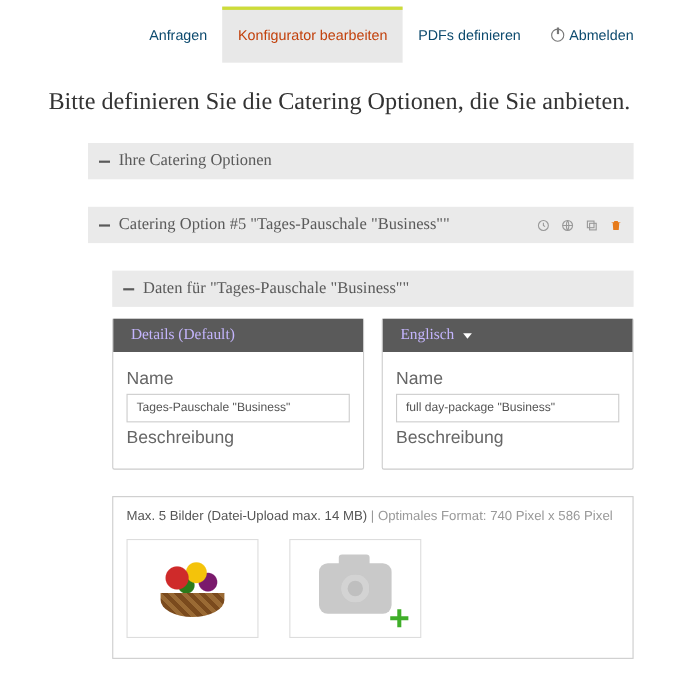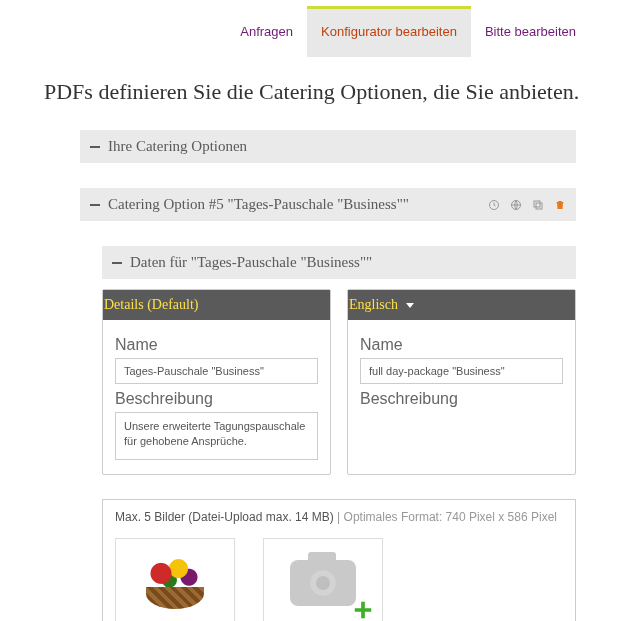--- a/index.html
+++ b/index.html
@@ -12,21 +12,21 @@
   }
   .topnav {
     display: flex;
     justify-content: flex-end;
     padding: 0 30px;
     margin-top: 6px;
   }
   .topnav-item {
     padding: 18px 14px;
     font-size: 13px;
-    color: #701a75;
+    color: #0c4a6e;
     cursor: pointer;
     display: flex;
     align-items: center;
     gap: 4px;
   }
   .topnav-item.active {
     background: #e8e8e8;
     color: #c2410c;
     border-top: 3px solid #cddc39;
     padding-top: 15px;
@@ -64,24 +64,24 @@
 
   .cols { display: flex; gap: 16px; margin: 10px 0 0 58px; }
   .card {
     flex: 1;
     border: 1px solid #ccc;
     background: #fff;
     border-radius: 2px;
   }
   .card-header {
     background: #5a5a5a;
-    color: #fde047;
+    color: #c4b5fd;
     font-family: Georgia, serif;
     font-size: 14px;
-    padding: 7px 1px;
+    padding: 7px 16px;
     display: flex; align-items: center; gap: 6px;
   }
   .card-body { padding: 10px 12px 14px 12px; }
   .label { font-size: 16px; color: #666; margin: 6px 0 4px 0; }
   .input {
     width: 100%; border: 1px solid #ccc; padding: 6px 8px;
     font-size: 11px; color: #555; background: #fff;
   }
   .textarea {
     width: 100%; border: 1px solid #ccc; padding: 6px 8px;
@@ -151,25 +151,29 @@
 <body>
 
 <div class="topnav">
   <div class="topnav-item">
     <span>Anfragen</span>
   </div>
   <div class="topnav-item active">
     <span>Konfigurator bearbeiten</span>
   </div>
   <div class="topnav-item">
-    <span>Bitte bearbeiten</span>
+    <span>PDFs definieren</span>
+  </div>
+  <div class="topnav-item">
+    <span class="power-icon"></span>
+    <span>Abmelden</span>
   </div>
 </div>
 
-<h1 class="page-title">PDFs definieren Sie die Catering Optionen, die Sie anbieten.</h1>
+<h1 class="page-title">Bitte definieren Sie die Catering Optionen, die Sie anbieten.</h1>
 
 <div class="content">
 
   <div class="accordion-header" style="margin-left:36px">
     <span class="minus-icon"></span>
     <span>Ihre Catering Optionen</span>
   </div>
 
   <div class="accordion-header level1">
     <span class="minus-icon"></span>
@@ -209,21 +213,20 @@
   <div class="cols">
 
     <div class="card">
       <div class="card-header">
         <span>Details (Default)</span>
       </div>
       <div class="card-body">
         <div class="label">Name</div>
         <input class="input" value="Tages-Pauschale &quot;Business&quot;" style="">
         <div class="label">Beschreibung</div>
-        <div class="textarea" contenteditable="true" style="">Unsere erweiterte Tagungspauschale für gehobene Ansprüche.</div>
       </div>
     </div>
 
     <div class="card">
       <div class="card-header">
         <span>Englisch</span>
         <span class="caret-down"></span>
       </div>
       <div class="card-body">
         <div class="label">Name</div>

